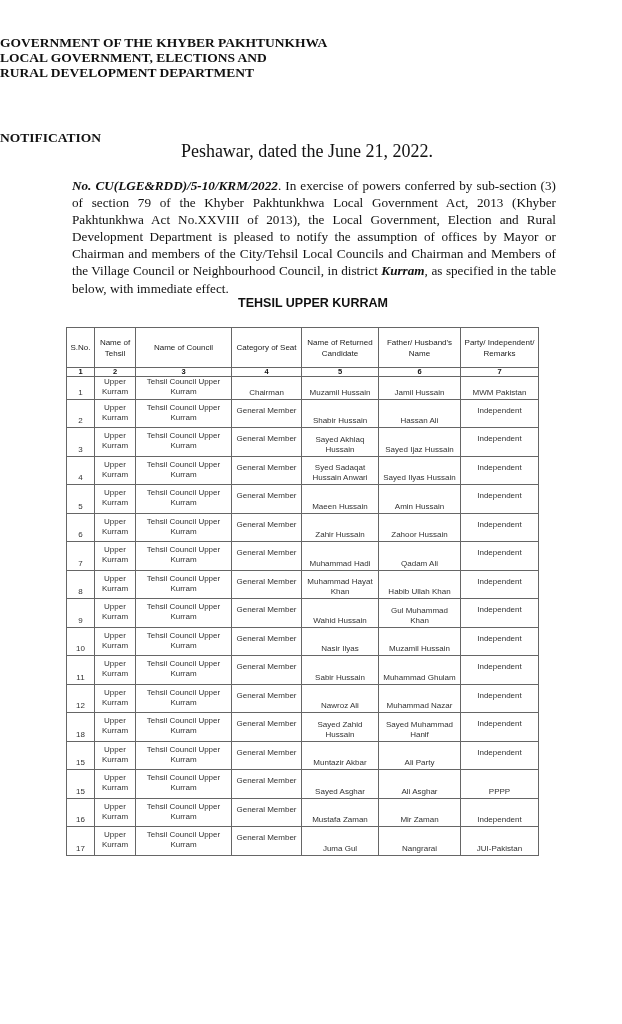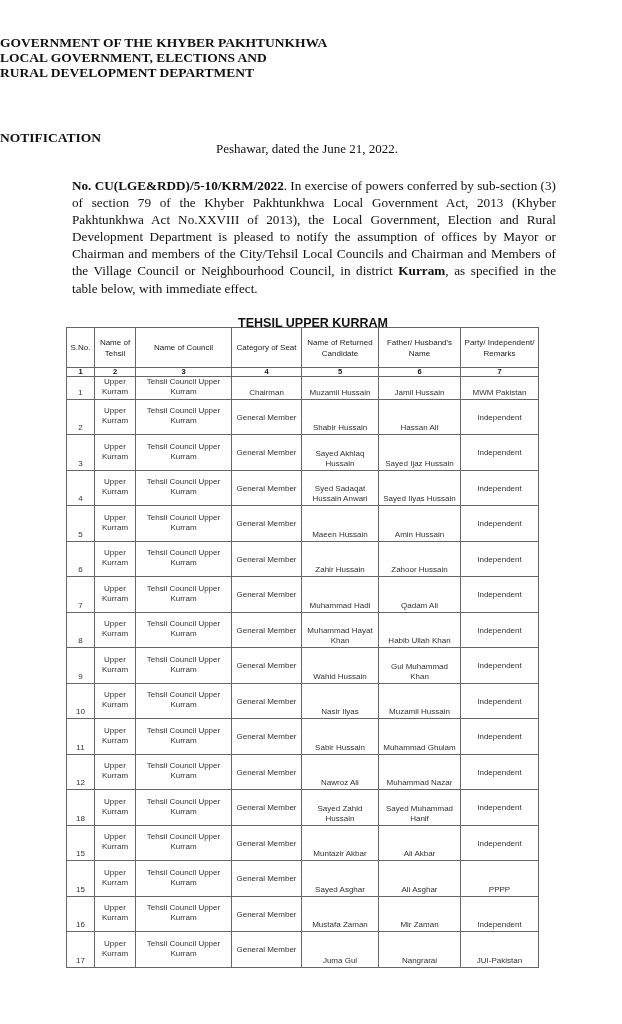--- a/index.html
+++ b/index.html
@@ -4,30 +4,30 @@
 <style>
   html, body { margin:0; padding:0; background:#ffffff; }
   body { width:622px; height:1024px; position:relative; overflow:hidden; color:#111; }
   .serif { font-family:"Liberation Serif", "DejaVu Serif", serif; }
   .sans { font-family:"Liberation Sans", "DejaVu Sans", sans-serif; }
   .heading { position:absolute; left:0; width:622px; text-align:left; font-weight:bold; font-size:13.5px; line-height:15px; }
   #h1 { top:35px; }
   #h2 { top:50px; }
   #h3 { top:65px; }
   #notif { top:108px; font-size:13.5px;margin-top:22px; }
-  #dateline { position:absolute; top:141px; left:0; width:614px; text-align:center; font-size:13px; }
+  #dateline { position:absolute; top:141px; left:0; width:614px; text-align:center; font-size:18px; }
   #body-para { position:absolute; top:177px; left:72px; width:484px; font-size:13.2px; line-height:17.1px; text-align:justify; }
-  #body-para b { font-weight:bold; }
-  #table-title { position:absolute; top:316px; left:0; width:622px; text-align:center; font-weight:bold; font-size:12.5px; padding-left:4px; box-sizing:border-box; }
+  #body-para b { font-weight:bold;font-style:italic; }
+  #table-title { position:absolute; top:296px; left:0; width:622px; text-align:center; font-weight:bold; font-size:12.5px; padding-left:4px; box-sizing:border-box; }
   table { position:absolute; top:327px; left:66px; border-collapse:collapse; font-size:8px; color:#333;border-radius:28px; }
   th, td { border:1px solid #666; text-align:center; padding:0 2px; }
   th { font-weight:normal; height:39px; vertical-align:middle; line-height:11px; color:#222; }
   tr.colnum td { height:8px; font-weight:bold; font-size:7.5px; line-height:8px; color:#111; }
   tbody tr.row td { height:20.5px; line-height:10px; vertical-align:bottom; padding-bottom:1px; }
-  td.top { vertical-align:top !important; padding-top:13px; }
+  td.top { vertical-align:top !important; padding-top:6px; }
   td.cell-tehsil, td.cell-council { vertical-align:middle !important; }
 </style>
 </head>
 <body>
 
 <div class="heading serif" id="h1">GOVERNMENT OF THE KHYBER PAKHTUNKHWA</div>
 <div class="heading serif" id="h2">LOCAL GOVERNMENT, ELECTIONS AND</div>
 <div class="heading serif" id="h3">RURAL DEVELOPMENT DEPARTMENT</div>
 <div class="heading serif" id="notif">NOTIFICATION</div>
 <div class="serif" id="dateline">Peshawar, dated the June 21, 2022.</div>
@@ -183,21 +183,21 @@
         <td>Sayed Zahid Hussain</td>
         <td>Sayed Muhammad Hanif</td>
         <td class="top">Independent</td>
       </tr>
       <tr class="row">
         <td>15</td>
         <td class="cell-tehsil">Upper Kurram</td>
         <td class="cell-council">Tehsil Council Upper Kurram</td>
         <td class="top">General Member</td>
         <td>Muntazir Akbar</td>
-        <td>Ali Akbar</td>
+        <td>Ali Party</td>
         <td class="top">Independent</td>
       </tr>
       <tr class="row">
         <td>15</td>
         <td class="cell-tehsil">Upper Kurram</td>
         <td class="cell-council">Tehsil Council Upper Kurram</td>
         <td class="top">General Member</td>
         <td>Sayed Asghar</td>
         <td>Ali Asghar</td>
         <td>PPPP</td>

